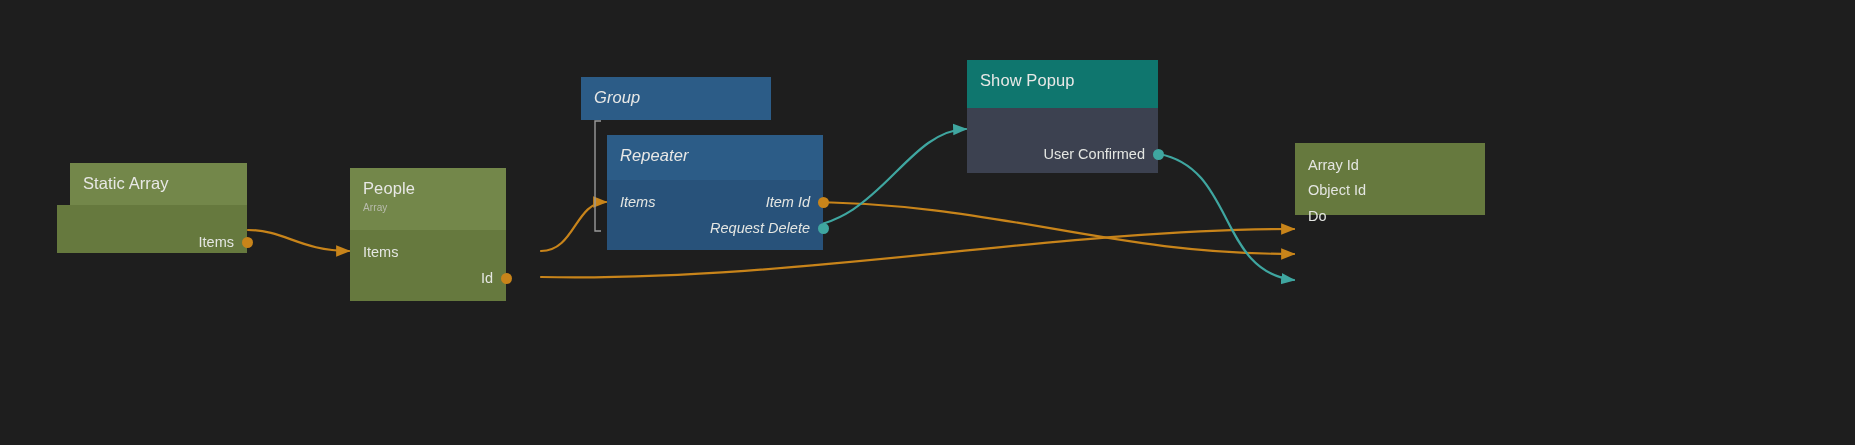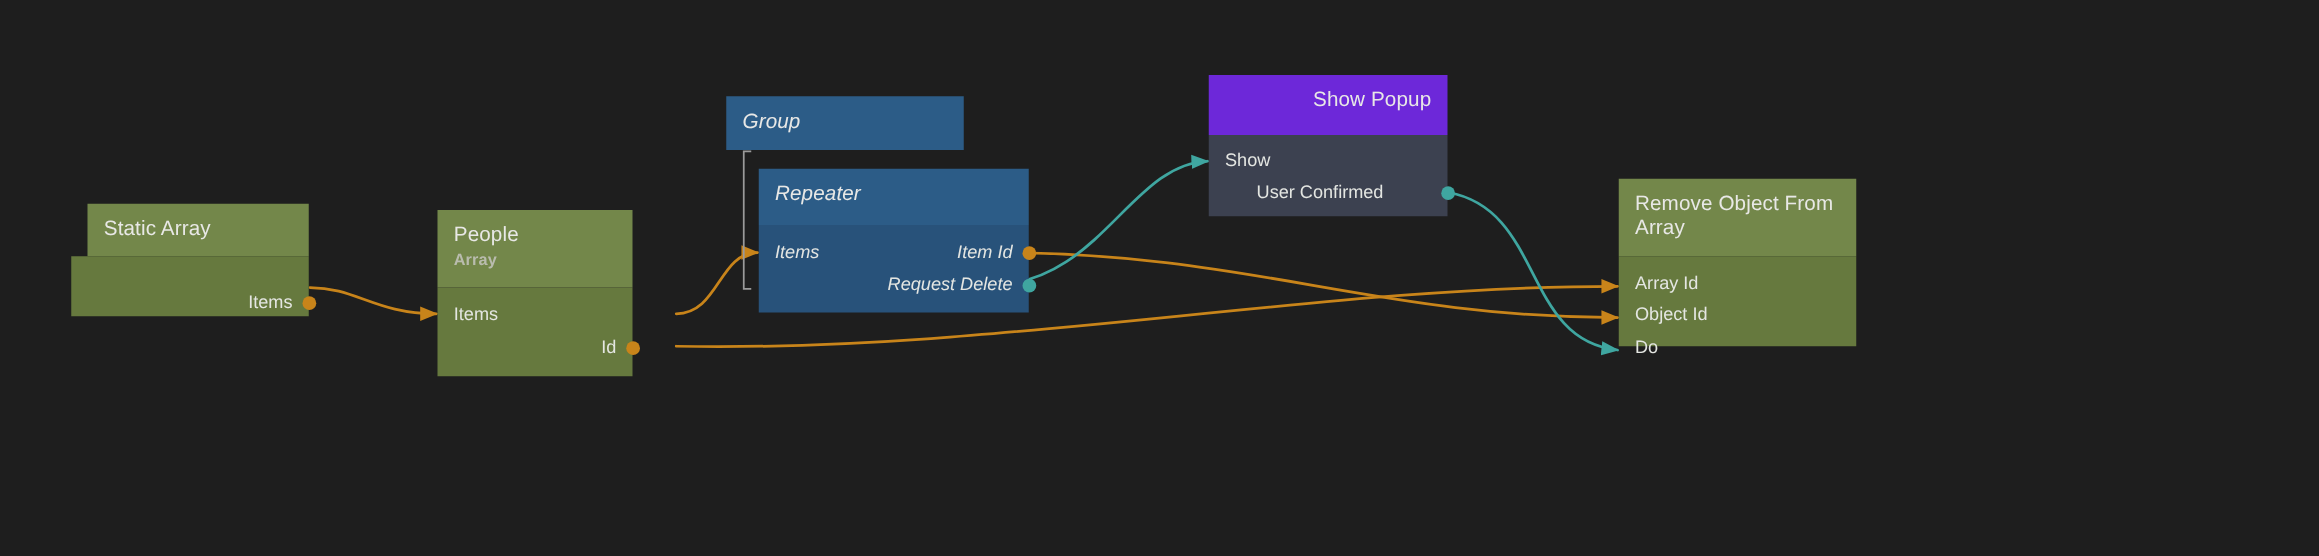--- a/index.html
+++ b/index.html
@@ -32,24 +32,23 @@
     padding: 11px 13px 12px 13px;
     color: #e8e8e6;
     font-size: 16.5px;
     line-height: 19px;
     font-weight: 400;
     letter-spacing: 0.1px;
   }
   .node-header .subtitle {
     display: block;
     color: #b9bcae;
-    font-size: 13px;
+    font-size: 10px;
     line-height: 18px;
     margin-top: 1px;
-    font-weight: bold;
   }
   .node-body {
     position: relative;
     box-sizing: border-box;
   }
   .port-row {
     position: relative;
     height: 26px;
     line-height: 26px;
     font-size: 14.5px;
@@ -72,21 +71,21 @@
     top: 50%;
     margin-top: -5.5px;
   }
   .port-dot.right { right: -5.5px; }
 
   
   .theme-green .node-header { background: #73874a; }
   .theme-green .node-body   { background: #66793e; }
   .theme-blue  .node-header { background: #2c5c87; }
   .theme-blue  .node-body   { background: #28527a; }
-  .theme-slate .node-header { background: #6d28d9; text-align: right; }
+  .theme-slate .node-header { background: #0f766e; }
   .theme-slate .node-body   { background: #3c4150; }
 </style>
 </head>
 <body>
 
 <div id="canvas" style="width: 1855px; height: 445px; background: rgb(30, 30, 30);">
 
   <svg id="edge-layer" viewBox="0 0 1855 445" xmlns="http://www.w3.org/2000/svg">
     <defs>
       <marker id="arrow-data" viewBox="0 0 10 10" refX="9" refY="5" markerWidth="6.5" markerHeight="6.5" orient="auto-start-reverse">
@@ -130,26 +129,24 @@
         <div class="node-header" style="height: 45px;"><span>Repeater</span></div>
         <div class="node-body" style="height: 70px; padding-top: 10px;">
           <div class="port-row out" style="position: absolute; left: 0px; right: 0px; top: 9px;"><span>Item Id</span><span class="port-dot right" style="background: rgb(200, 132, 26);"></span></div>
           <div class="port-row out" style="position: absolute; left: 0px; right: 0px; top: 35px;"><span>Request Delete</span><span class="port-dot right" style="background: rgb(63, 166, 160);"></span></div>
           <div class="port-row in" style="position: absolute; left: 0px; right: 0px; top: 9px;"><span>Items</span></div>
         </div>
       </div>
       <div class="node theme-slate" style="left: 967px; top: 60px; width: 191px;">
         <div class="node-header" style="height: 48px;"><span>Show Popup</span></div>
         <div class="node-body" style="height: 65px; padding-top: 10px;">
-          <div class="port-row out" style="position: absolute; left: 0px; right: 0px; top: 33px; text-align: center;"><span>User Confirmed</span><span class="port-dot right" style="background: rgb(63, 166, 160);"></span></div>
-          <div class="port-row in" style="position: absolute; left: 0px; right: 0px; top: 8px;"><span>Show</span></div>
+          <div class="port-row out" style="position: absolute; left: 0px; right: 0px; top: 33px;"><span>User Confirmed</span><span class="port-dot right" style="background: rgb(63, 166, 160);"></span></div>
         </div>
       </div>
       <div class="node theme-green" style="left: 1295px; top: 143px; width: 190px;">
-        <div class="node-header" style="height: 62px;"><span>Remove Object From Array</span></div>
         <div class="node-body" style="height: 72px; padding-top: 10px; padding-left: 32px;">
           <div class="port-row in" style="position: absolute; left: 0px; right: 0px; top: 9px;"><span>Array Id</span></div>
           <div class="port-row in" style="position: absolute; left: 0px; right: 0px; top: 60px;"><span>Do</span></div>
           <div class="port-row in" style="position: absolute; left: 0px; right: 0px; top: 34px;"><span>Object Id</span></div>
         </div>
       </div>
     </div>
 
 </div>
 

